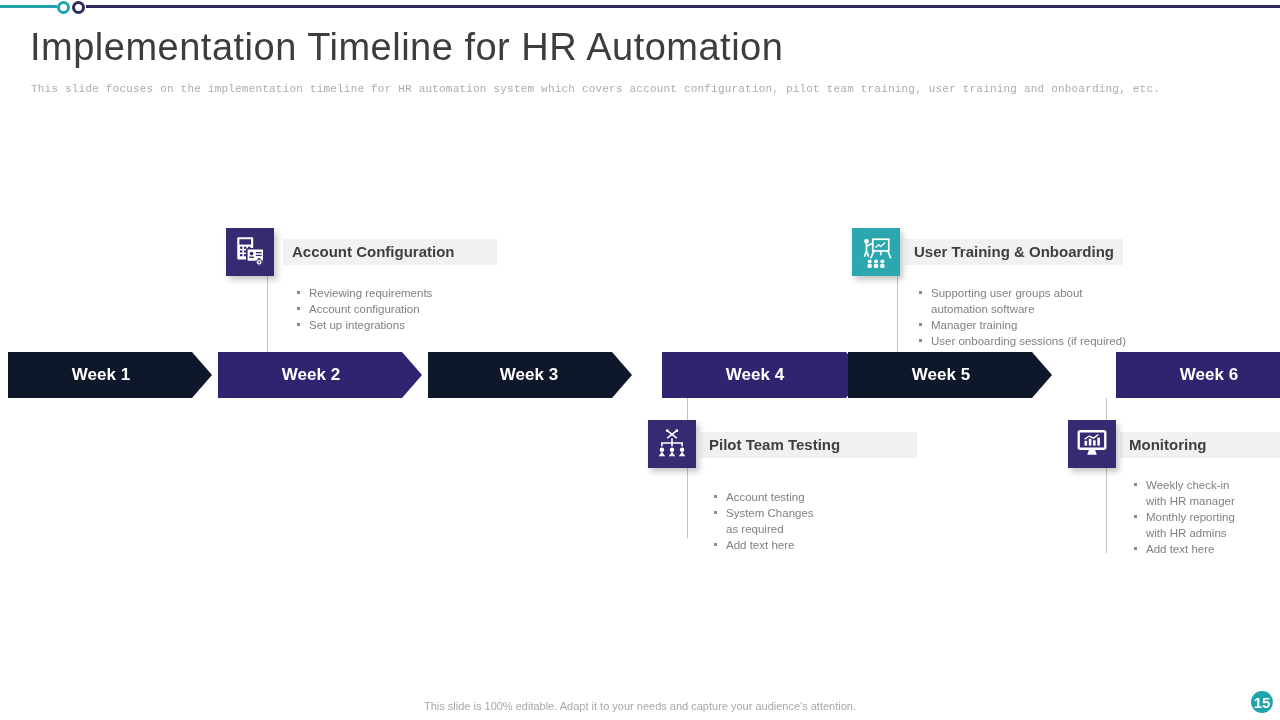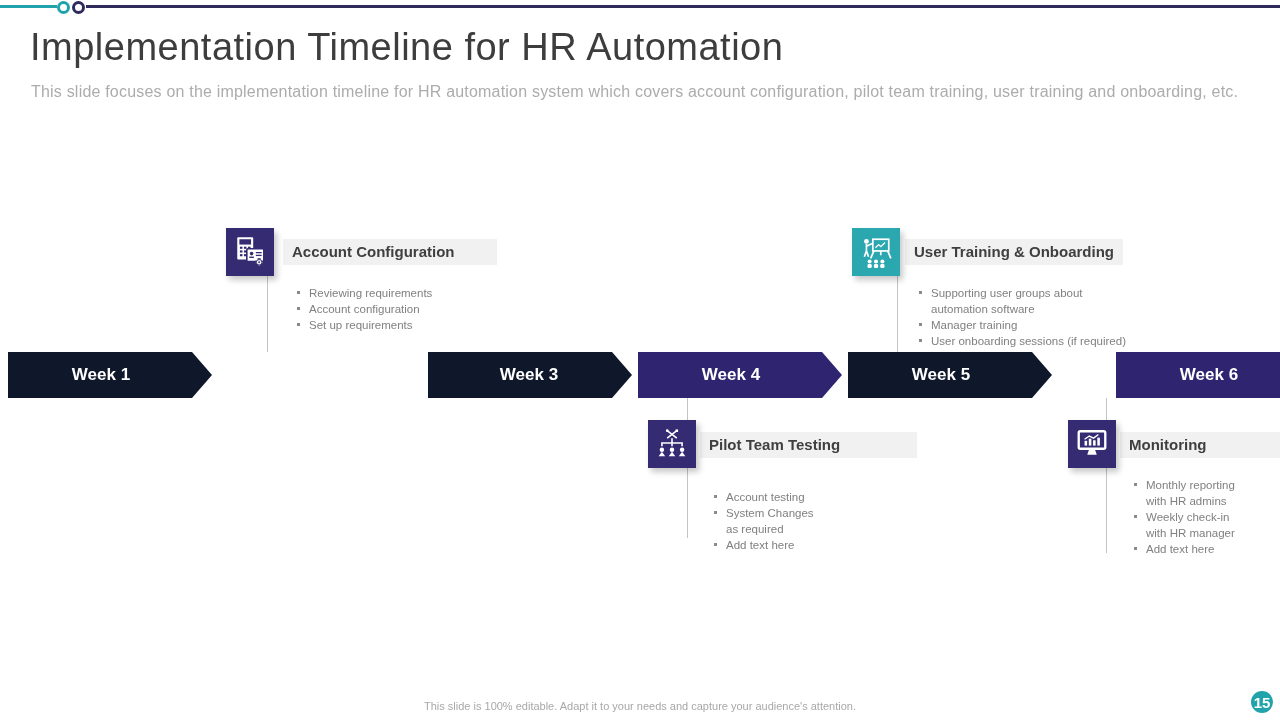--- a/index.html
+++ b/index.html
@@ -8,22 +8,22 @@
 
   
   .rule-teal { position:absolute; left:0; top:5px; width:57px; height:3px; background:#21A3AC; }
   .ring { position:absolute; top:1px; width:7px; height:7px; border-radius:50%; background:#fff; }
   .ring-teal { left:57px; border:3px solid #21A3AC; }
   .ring-navy { left:72px; border:3px solid #2E2A5C; }
   .rule-navy { position:absolute; left:86px; top:5px; width:1194px; height:3px; background:#2E2A5C; }
 
   .title { position:absolute; left:30px; top:26px; margin:0; font-size:38px; font-weight:400;
            color:#3d3d3d; letter-spacing:0.5px; white-space:nowrap; }
-  .subtitle { position:absolute; left:31px; top:83px; margin:0; font-size:16px; color:#ACACAC;
-              letter-spacing:0.2px; white-space:nowrap; }
+  .subtitle { position:absolute; left:31px; top:83px; margin:0; font-size:11px; color:#ACACAC;
+              letter-spacing:0.2px; white-space:nowrap;font-family:Liberation Mono, monospace; }
 
   
   .ms { position:absolute; }
   .icon-box { position:absolute; width:48px; height:48px; display:flex; align-items:center;
               justify-content:center; box-shadow:3px 4px 6px rgba(0,0,0,0.22); z-index:2; }
   .icon-box svg { width:34px; height:34px; display:block; }
   .bg-purple { background:#342B72; }
   .bg-teal { background:#2BA7AF; }
   .connector { position:absolute; width:1px; background:#C4C4C4; z-index:1; }
   .m-bar { position:absolute; height:26px; background:#F1F1F1; font-size:15px; font-weight:bold;
@@ -57,21 +57,21 @@
   .ms-mon .m-list { left:50px; top:67px; width:150px; }
 
   
   .week-arrow { position:absolute; top:352px; width:204px; height:46px; color:#fff;
                 font-size:17px; font-weight:bold; display:flex; align-items:center;
                 justify-content:center; padding-right:18px; box-sizing:border-box;
                 clip-path:polygon(0 0, calc(100% - 20px) 0, 100% 50%, calc(100% - 20px) 100%, 0 100%); }
   .wk-teal { background:#0f172a; }
   .wk-purple { background:#2F2470; }
   .wk1 { left:8px; } .wk2 { left:218px; } .wk3 { left:428px;padding-left:16px; }
-  .wk4 { left:638px; } .wk5 { left:848px; } .wk6 { left:1116px; }
+  .wk4 { left:662px; } .wk5 { left:848px; } .wk6 { left:1116px; }
 
   .footer { position:absolute; left:0; right:0; top:700px; text-align:center;
             font-size:11px; color:#A8A8A8; }
   .page-badge { position:absolute; left:1251px; top:691px; width:22px; height:22px;
                 border-radius:50%; background:#21A3AC; color:#fff; font-size:15px;
                 font-weight:bold; display:flex; align-items:center; justify-content:center; }
 </style>
 </head>
 <body>
 
@@ -110,21 +110,21 @@
           <rect x="21.1" y="24.7" width="7" height="2" fill="#fff" stroke="#342B72" stroke-width="0.8"></rect>
           <circle cx="24.6" cy="25.7" r="2.6" fill="#fff" stroke="#342B72" stroke-width="0.9"></circle>
           <circle cx="24.6" cy="25.7" r="0.9" fill="#342B72"></circle>
         </g>
       </svg>
     </div>
     <div class="m-bar">Account Configuration</div>
     <ul class="m-list">
       <li>Reviewing requirements</li>
       <li>Account configuration</li>
-      <li>Set up requirements</li>
+      <li>Set up integrations</li>
     </ul>
   </div>
 
   <div class="ms ms-train">
     <div class="connector"></div>
     <div class="icon-box bg-teal">
       <svg viewBox="0 0 32 32" aria-hidden="true">
         <g stroke="#fff" fill="none" stroke-width="1.6">
           <rect x="13" y="4" width="15" height="11"></rect>
           <path d="M14 15 L11 22 M27 15 L30 22 M20.5 15 L20.5 19"></path>
@@ -190,29 +190,30 @@
           <rect x="13" y="11" width="2.4" height="6.5"></rect>
           <rect x="17" y="12.5" width="2.4" height="5"></rect>
           <rect x="21" y="10" width="2.4" height="7.5"></rect>
         </g>
         <path d="M9 11.5 L13.5 8.5 L17.5 10.5 L22 7" stroke="#fff" stroke-width="1.3" fill="none"></path>
         <path d="M13.5 20.5 L18.5 20.5 L20.5 26 L11.5 26 Z" fill="#fff"></path>
       </svg>
     </div>
     <div class="m-bar">Monitoring</div>
     <ul class="m-list">
+      <li>Weekly check-in
+with HR manager</li>
       <li>Monthly reporting
 with HR admins</li>
-      <li>Weekly check-in
-with HR manager</li>
       <li>Add text here</li>
     </ul>
   </div>
 
   <div class="week-arrow wk1 wk-teal">Week 1</div>
+  <div class="week-arrow wk2 wk-purple">Week 2</div>
   <div class="week-arrow wk3 wk-teal">Week 3</div>
   <div class="week-arrow wk4 wk-purple">Week 4</div>
   <div class="week-arrow wk5 wk-teal">Week 5</div>
   <div class="week-arrow wk6 wk-purple">Week 6</div>
 
   <div class="footer">This slide is 100% editable. Adapt it to your needs and capture your audience's attention.</div>
   <div class="page-badge">15</div>
 
 </div>
 

